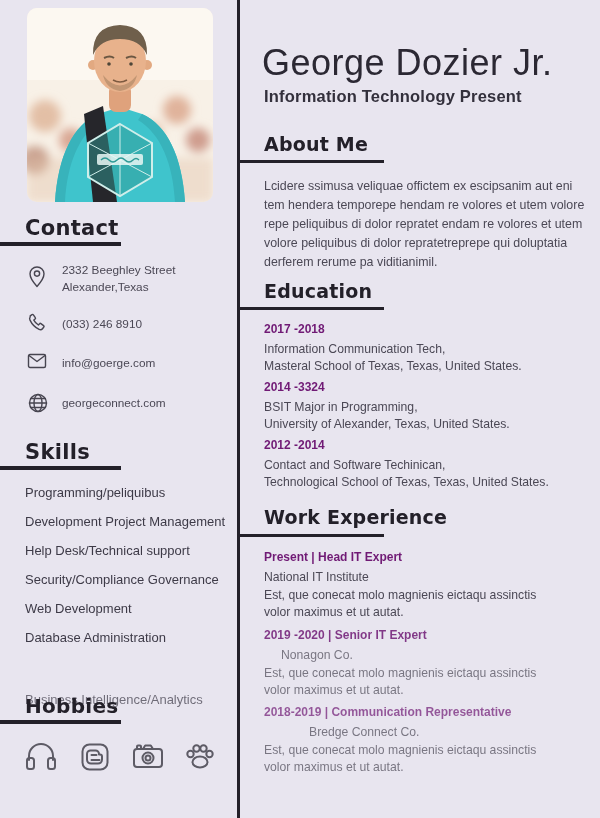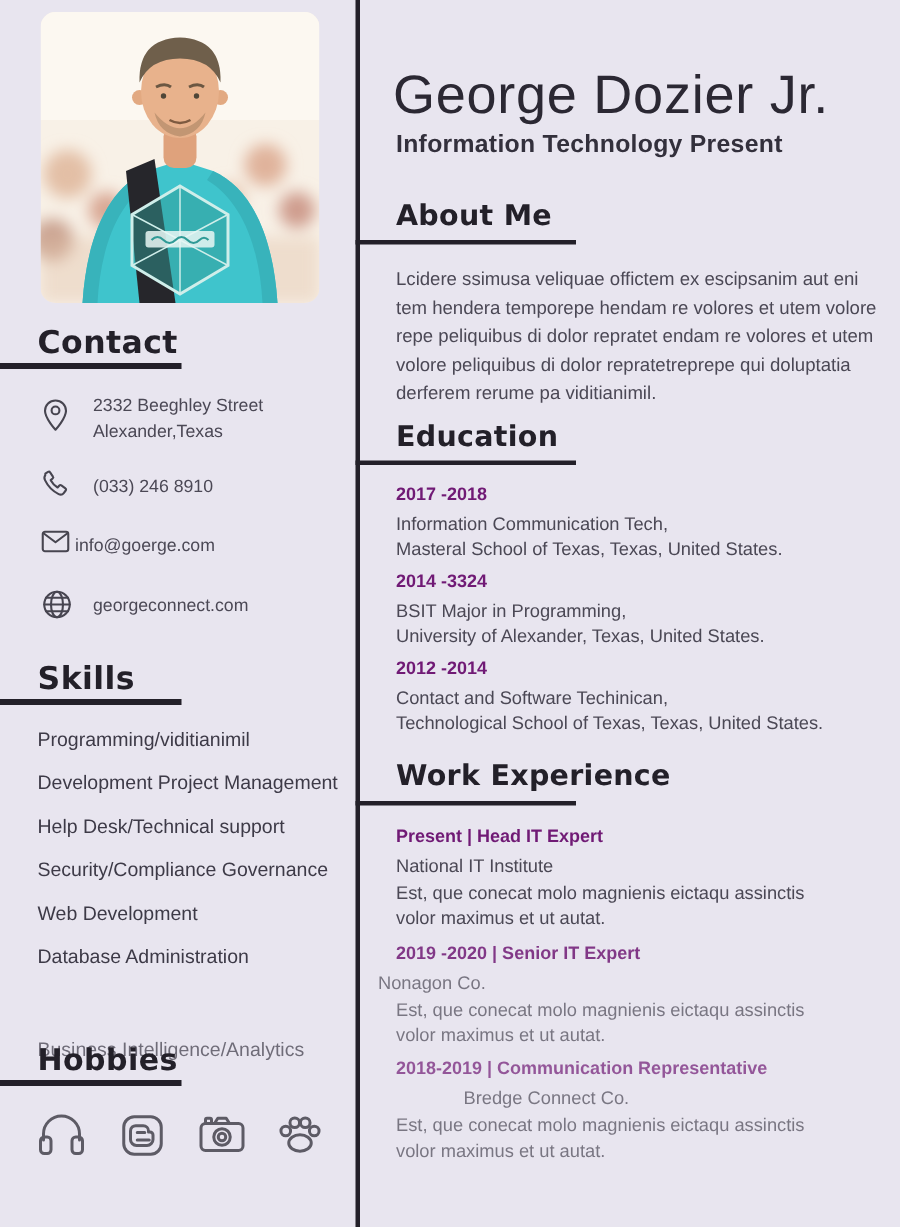--- a/index.html
+++ b/index.html
@@ -103,37 +103,37 @@
           <path d="M3.2 2.8 5 1.6c.5-.3 1.1-.2 1.4.3l1.9 2.8c.3.4.2 1-.2 1.3l-1.3 1.1c1.1 2 2.7 3.7 4.6 4.9l1.2-1.3c.3-.4.9-.4 1.3-.1l2.7 2c.5.3.6 1 .2 1.4l-1.3 1.7c-.8 1-2.2 1.3-3.4.7-4-2-7.2-5.3-9.1-9.3-.6-1.2-.3-2.6.2-3.3z"></path>
         </svg>
         <div class="abs contact-txt" style="left:62px; top:316px;">(033) 246 8910</div>
       </div>
 
       <div>
         <svg class="abs icon" style="left:27px; top:353px;" width="20" height="16" viewBox="0 0 20 16">
           <rect x="1.5" y="1.5" width="17" height="13" rx="1.5"></rect>
           <path d="M2 2.5l8 6 8-6"></path>
         </svg>
-        <div class="abs contact-txt" style="left:50px; top:355px;">info@goerge.com</div>
+        <div class="abs contact-txt" style="left:62px; top:355px;">info@goerge.com</div>
       </div>
 
       <div>
         <svg class="abs icon" style="left:27px; top:392px;" width="22" height="22" viewBox="0 0 22 22">
           <circle cx="11" cy="11" r="8.5"></circle>
           <ellipse cx="11" cy="11" rx="4" ry="8.5"></ellipse>
           <path d="M2.5 11h17M3.6 6.5h14.8M3.6 15.5h14.8"></path>
         </svg>
         <div class="abs contact-txt" style="left:62px; top:395px;">georgeconnect.com</div>
       </div>
     </div>
 
     <div>
       <div class="abs h-left" style="left:25px; top:440px;">Skills</div>
       <div class="abs rule" style="left:0; top:466px; width:121px;"></div>
-      <div class="skill-item" style="top:485px;">Programming/viditianimil</div>
+      <div class="skill-item" style="top:485px;">Programming/peliquibus</div>
       <div class="skill-item" style="top:514px;">Development Project Management</div>
       <div class="skill-item" style="top:543px;">Help Desk/Technical support</div>
       <div class="skill-item" style="top:572px;">Security/Compliance Governance</div>
       <div class="skill-item" style="top:601px;">Web Development</div>
       <div class="skill-item" style="top:630px;">Database Administration</div>
       <div class="skill-item fade" style="top:659px;margin-top:33px;">Business Intelligence/Analytics</div>
     </div>
 
     <div>
       <div class="abs h-left" style="left:25px; top:694px; font-size:20px;">Hobbies</div>
@@ -211,21 +211,21 @@
 
       <div>
         <div class="abs bold-line" style="left:264px; top:550px;">Present | Head IT Expert</div>
         <div class="abs body-txt" style="left:264px; top:569px;">National IT Institute</div>
         <div class="abs body-txt" style="left:264px; top:587px;">Est, que conecat molo magnienis eictaqu assinctis</div>
         <div class="abs body-txt" style="left:264px; top:604px;">volor maximus et ut autat.</div>
       </div>
 
       <div>
         <div class="abs bold-line fade-l" style="left:264px; top:628px;">2019 -2020 | Senior IT Expert</div>
-        <div class="abs body-txt fade" style="left:252px; top:647px;text-align:right;">Nonagon Co.</div>
+        <div class="abs body-txt fade" style="left:281px; top:647px;text-align:right;">Nonagon Co.</div>
         <div class="abs body-txt fade" style="left:264px; top:665px;">Est, que conecat molo magnienis eictaqu assinctis</div>
         <div class="abs body-txt fade" style="left:264px; top:682px;">volor maximus et ut autat.</div>
       </div>
 
       <div>
         <div class="abs bold-line fade" style="left:264px; top:705px;">2018-2019 | Communication Representative</div>
         <div class="abs body-txt fade" style="left:264px; top:724px;margin-left:45px;">Bredge Connect Co.</div>
         <div class="abs body-txt fade" style="left:264px; top:742px;">Est, que conecat molo magnienis eictaqu assinctis</div>
         <div class="abs body-txt fade" style="left:264px; top:759px;">volor maximus et ut autat.</div>
       </div>

